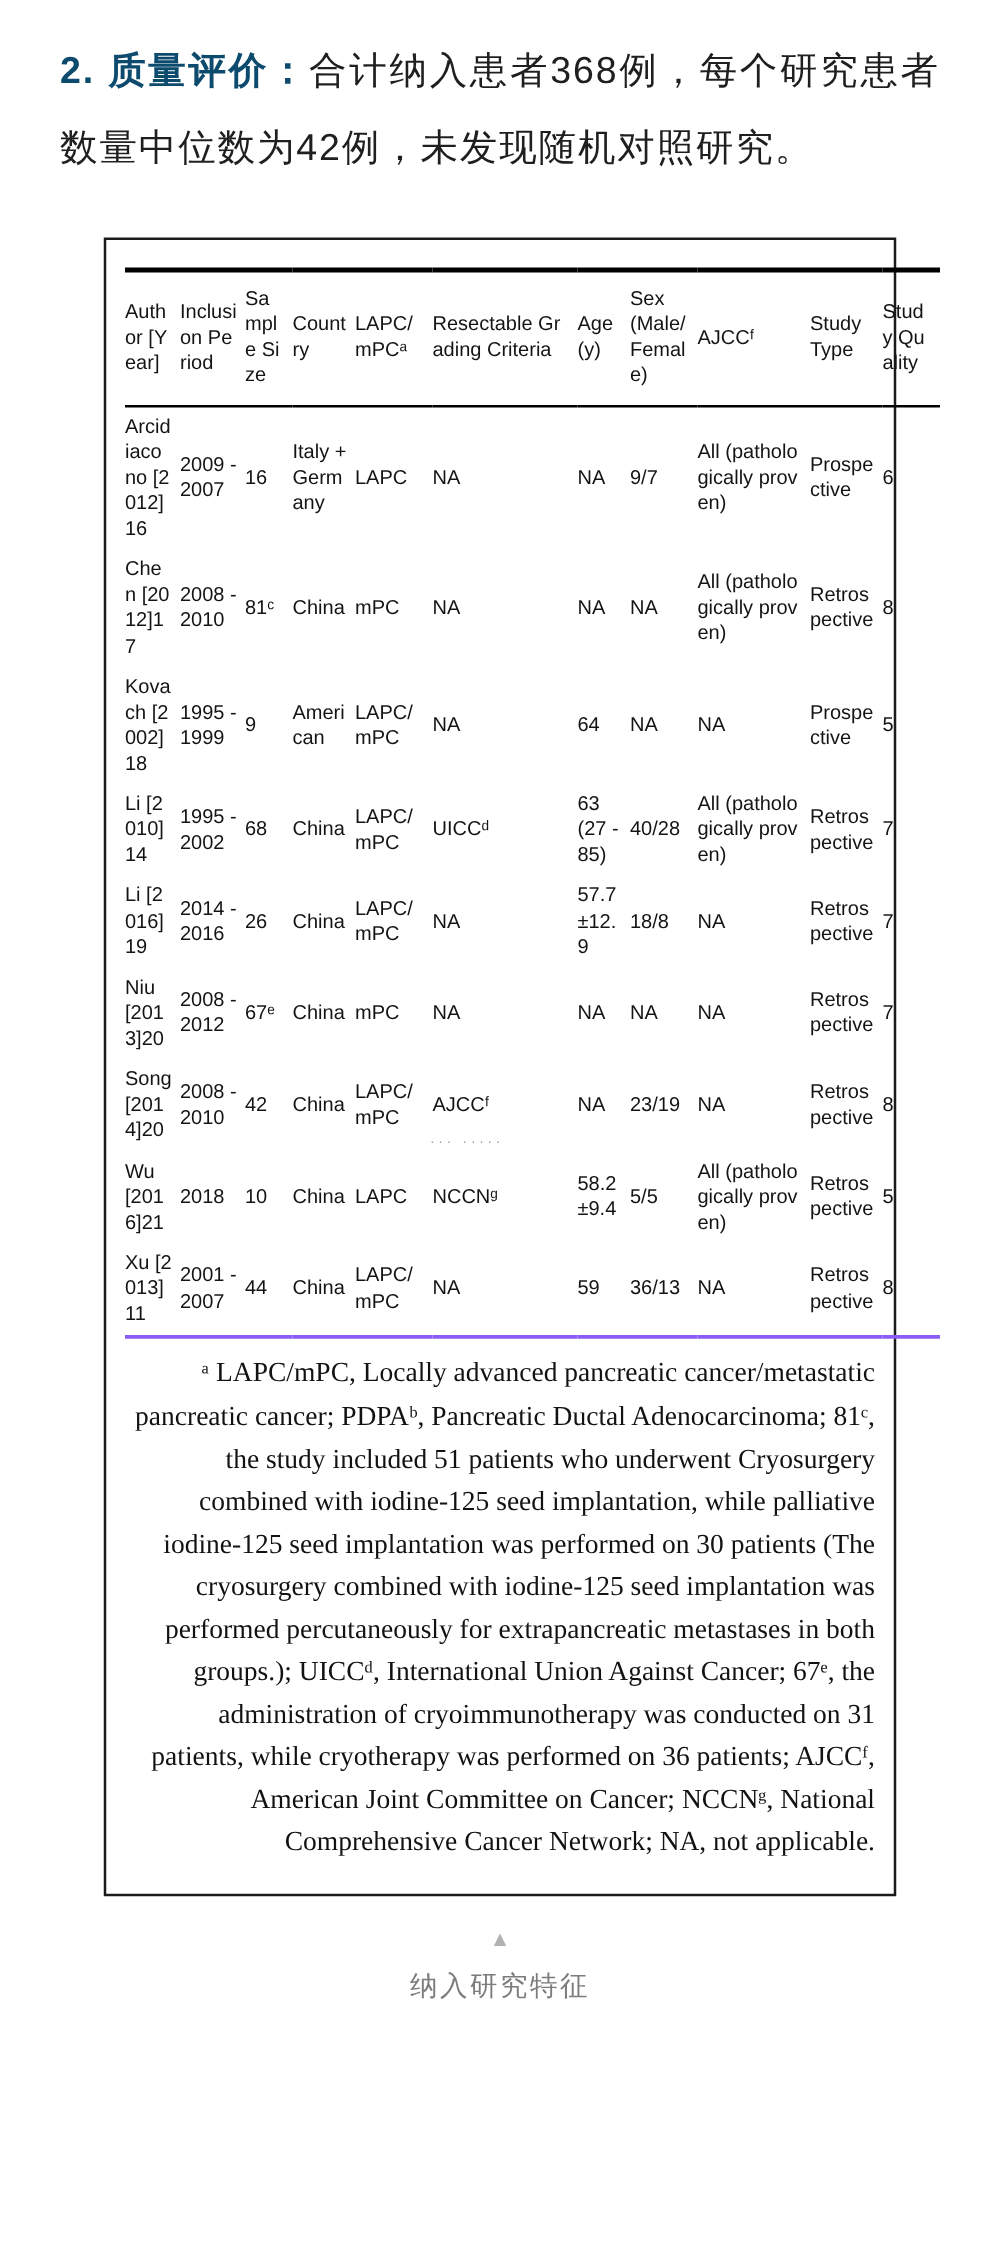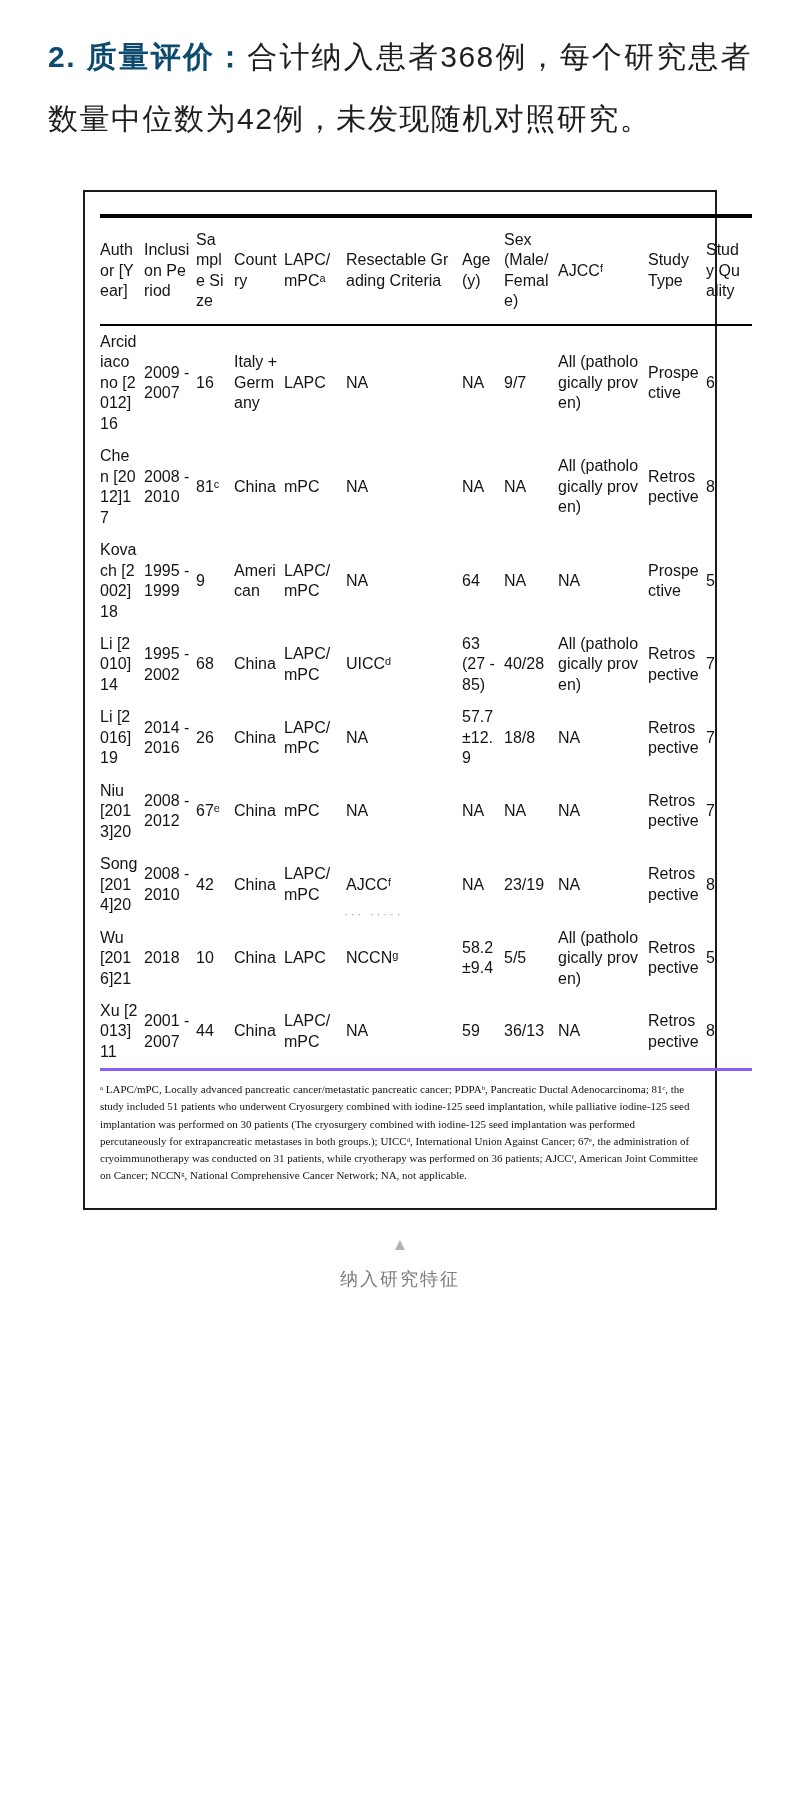--- a/index.html
+++ b/index.html
@@ -31,27 +31,27 @@
   .studies th:nth-child(8){width:48px;}
   .studies th:nth-child(9){width:84px;}
   .studies th:nth-child(10){width:52px;}
   .studies th:nth-child(11){width:40px;}
 
   td.has-artifact{position:relative;}
   .artifact{position:absolute;top:-13px;left:-2px;white-space:nowrap;
         font-size:11px;letter-spacing:3px;color:#8d99a8;line-height:1;}
 
   .footnote{font-family:"Liberation Serif","DejaVu Serif","DejaVu Sans",serif;
-        font-size:11px;line-height:1.55;color:#121212;margin:10px 0 0 0;
-        text-align:left;}
+        font-size:22px;line-height:1.55;color:#121212;margin:10px 0 0 0;
+        text-align:right;}
 
   
   .footer{text-align:center;margin-top:26px;padding-bottom:46px;}
   .triangle{color:#b2b2b2;font-size:17px;line-height:1;}
-  .caption{color:#7c7c7c;font-size:18px;margin-top:14px;letter-spacing:2px;}
+  .caption{color:#7c7c7c;font-size:22px;margin-top:14px;letter-spacing:2px;}
 </style>
 </head>
 <body>
 
 <div class="intro">
   <span class="intro-label">2. 质量评价：</span><span>合计纳入患者368例，每个研究患者数量中位数为42例，未发现随机对照研究。</span>
 </div>
 
 <div class="card">
   <table class="studies">

